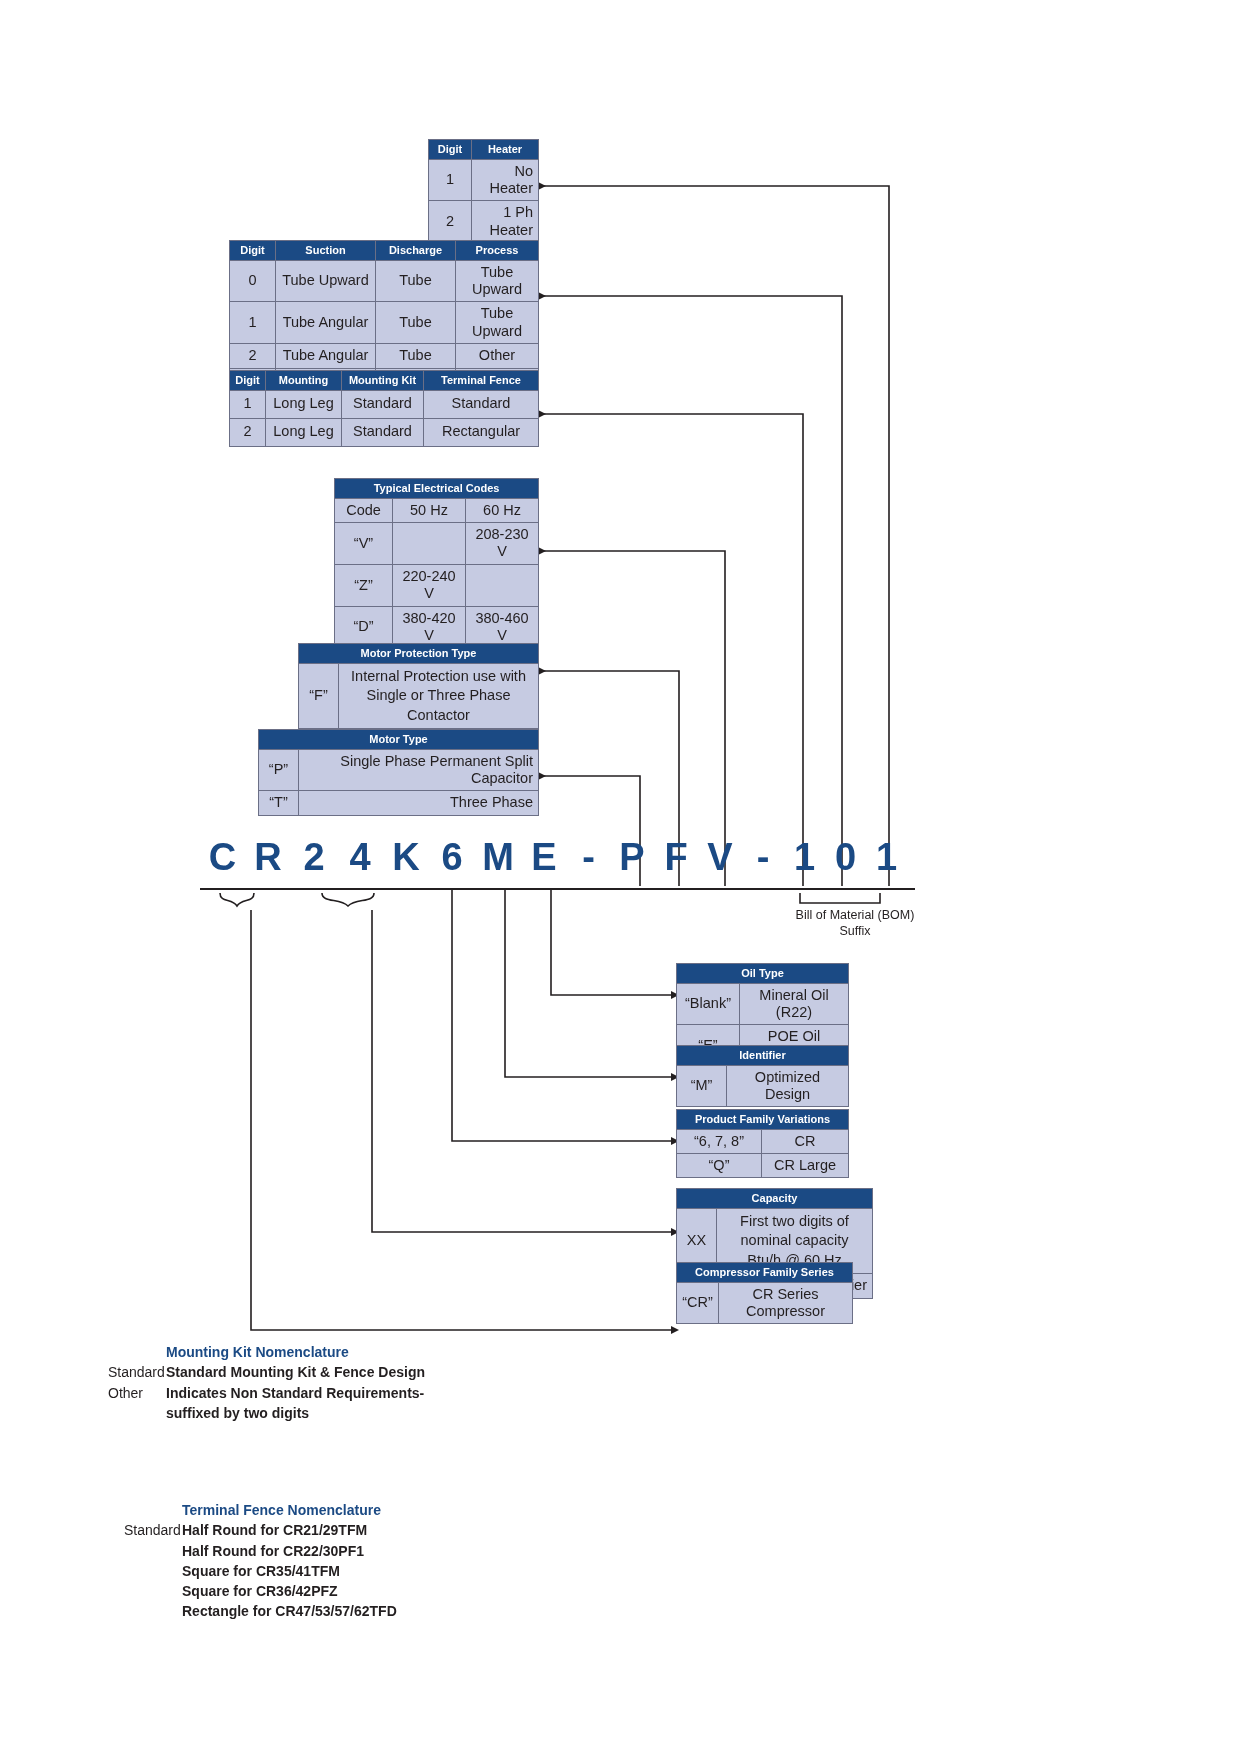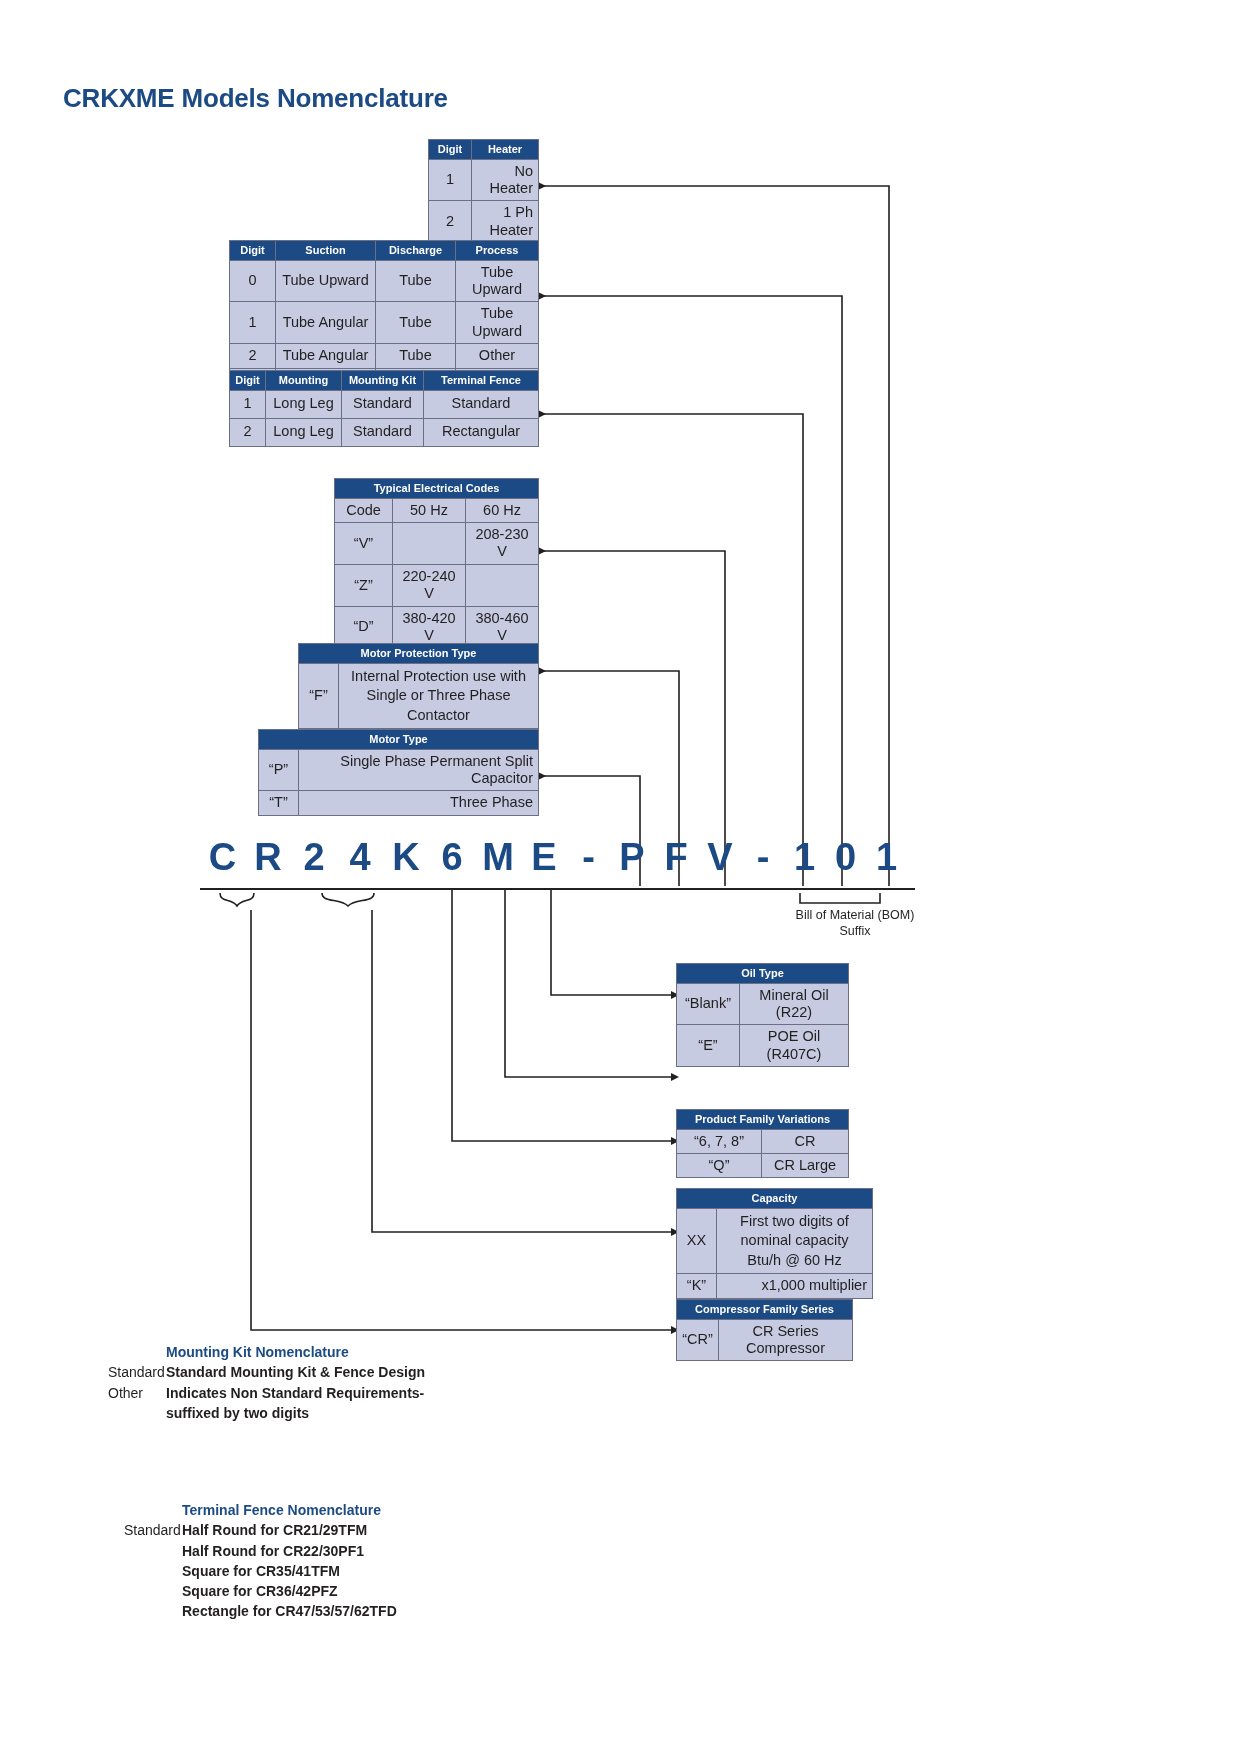--- a/index.html
+++ b/index.html
@@ -77,21 +77,20 @@
   .foot .ind { padding-left:58px; }
 
   svg.lines { position:absolute; left:0; top:0; width:1241px; height:1754px;
               pointer-events:none; }
 </style>
 </head>
 <body>
 
 <div id="page">
 
-  <div class="title">CRKXME Models Nomenclature</div>
 
   <svg class="lines" viewBox="0 0 1241 1754" xmlns="http://www.w3.org/2000/svg">
     <defs>
       <marker id="arrL" markerWidth="9" markerHeight="8" refX="8" refY="4" orient="auto" markerUnits="userSpaceOnUse">
         <path d="M8,0 L0,4 L8,8 z" fill="#231f20"></path>
       </marker>
       <marker id="arrR" markerWidth="9" markerHeight="8" refX="1" refY="4" orient="auto" markerUnits="userSpaceOnUse">
         <path d="M0,0 L8,4 L0,8 z" fill="#231f20"></path>
       </marker>
     </defs>
@@ -342,20 +341,37 @@
         <td>“Blank”</td>
         <td>Mineral Oil (R22)</td>
       </tr>
       <tr>
         <td>“E”</td>
         <td>POE Oil (R407C)</td>
       </tr>
     </tbody>
   </table>
 
+  <table class="nm" style="left:676px; top:1045px; width:172px;">
+    <colgroup>
+        <col style="width:50px">
+        <col style="width:122px">
+      </colgroup>
+    <thead>
+      <tr>
+          <th colspan="2">Identifier</th>
+        </tr>
+    </thead>
+    <tbody>
+      <tr>
+        <td>“M”</td>
+        <td>Optimized Design</td>
+      </tr>
+    </tbody>
+  </table>
 
   <table class="nm" style="left:676px; top:1109px; width:172px;">
     <colgroup>
         <col style="width:85px">
         <col style="width:87px">
       </colgroup>
     <thead>
       <tr>
           <th colspan="2">Product Family Variations</th>
         </tr>
@@ -387,21 +403,21 @@
         <td>XX</td>
         <td style="line-height:1.35;">First two digits of nominal capacity Btu/h @ 60 Hz</td>
       </tr>
       <tr>
         <td>“K”</td>
         <td class="l">x1,000 multiplier</td>
       </tr>
     </tbody>
   </table>
 
-  <table class="nm" style="left:676px; top:1299px; width:176px;">
+  <table class="nm" style="left:676px; top:1262px; width:176px;">
     <colgroup>
         <col style="width:42px">
         <col style="width:134px">
       </colgroup>
     <thead>
       <tr>
           <th colspan="2">Compressor Family Series</th>
         </tr>
     </thead>
     <tbody>

